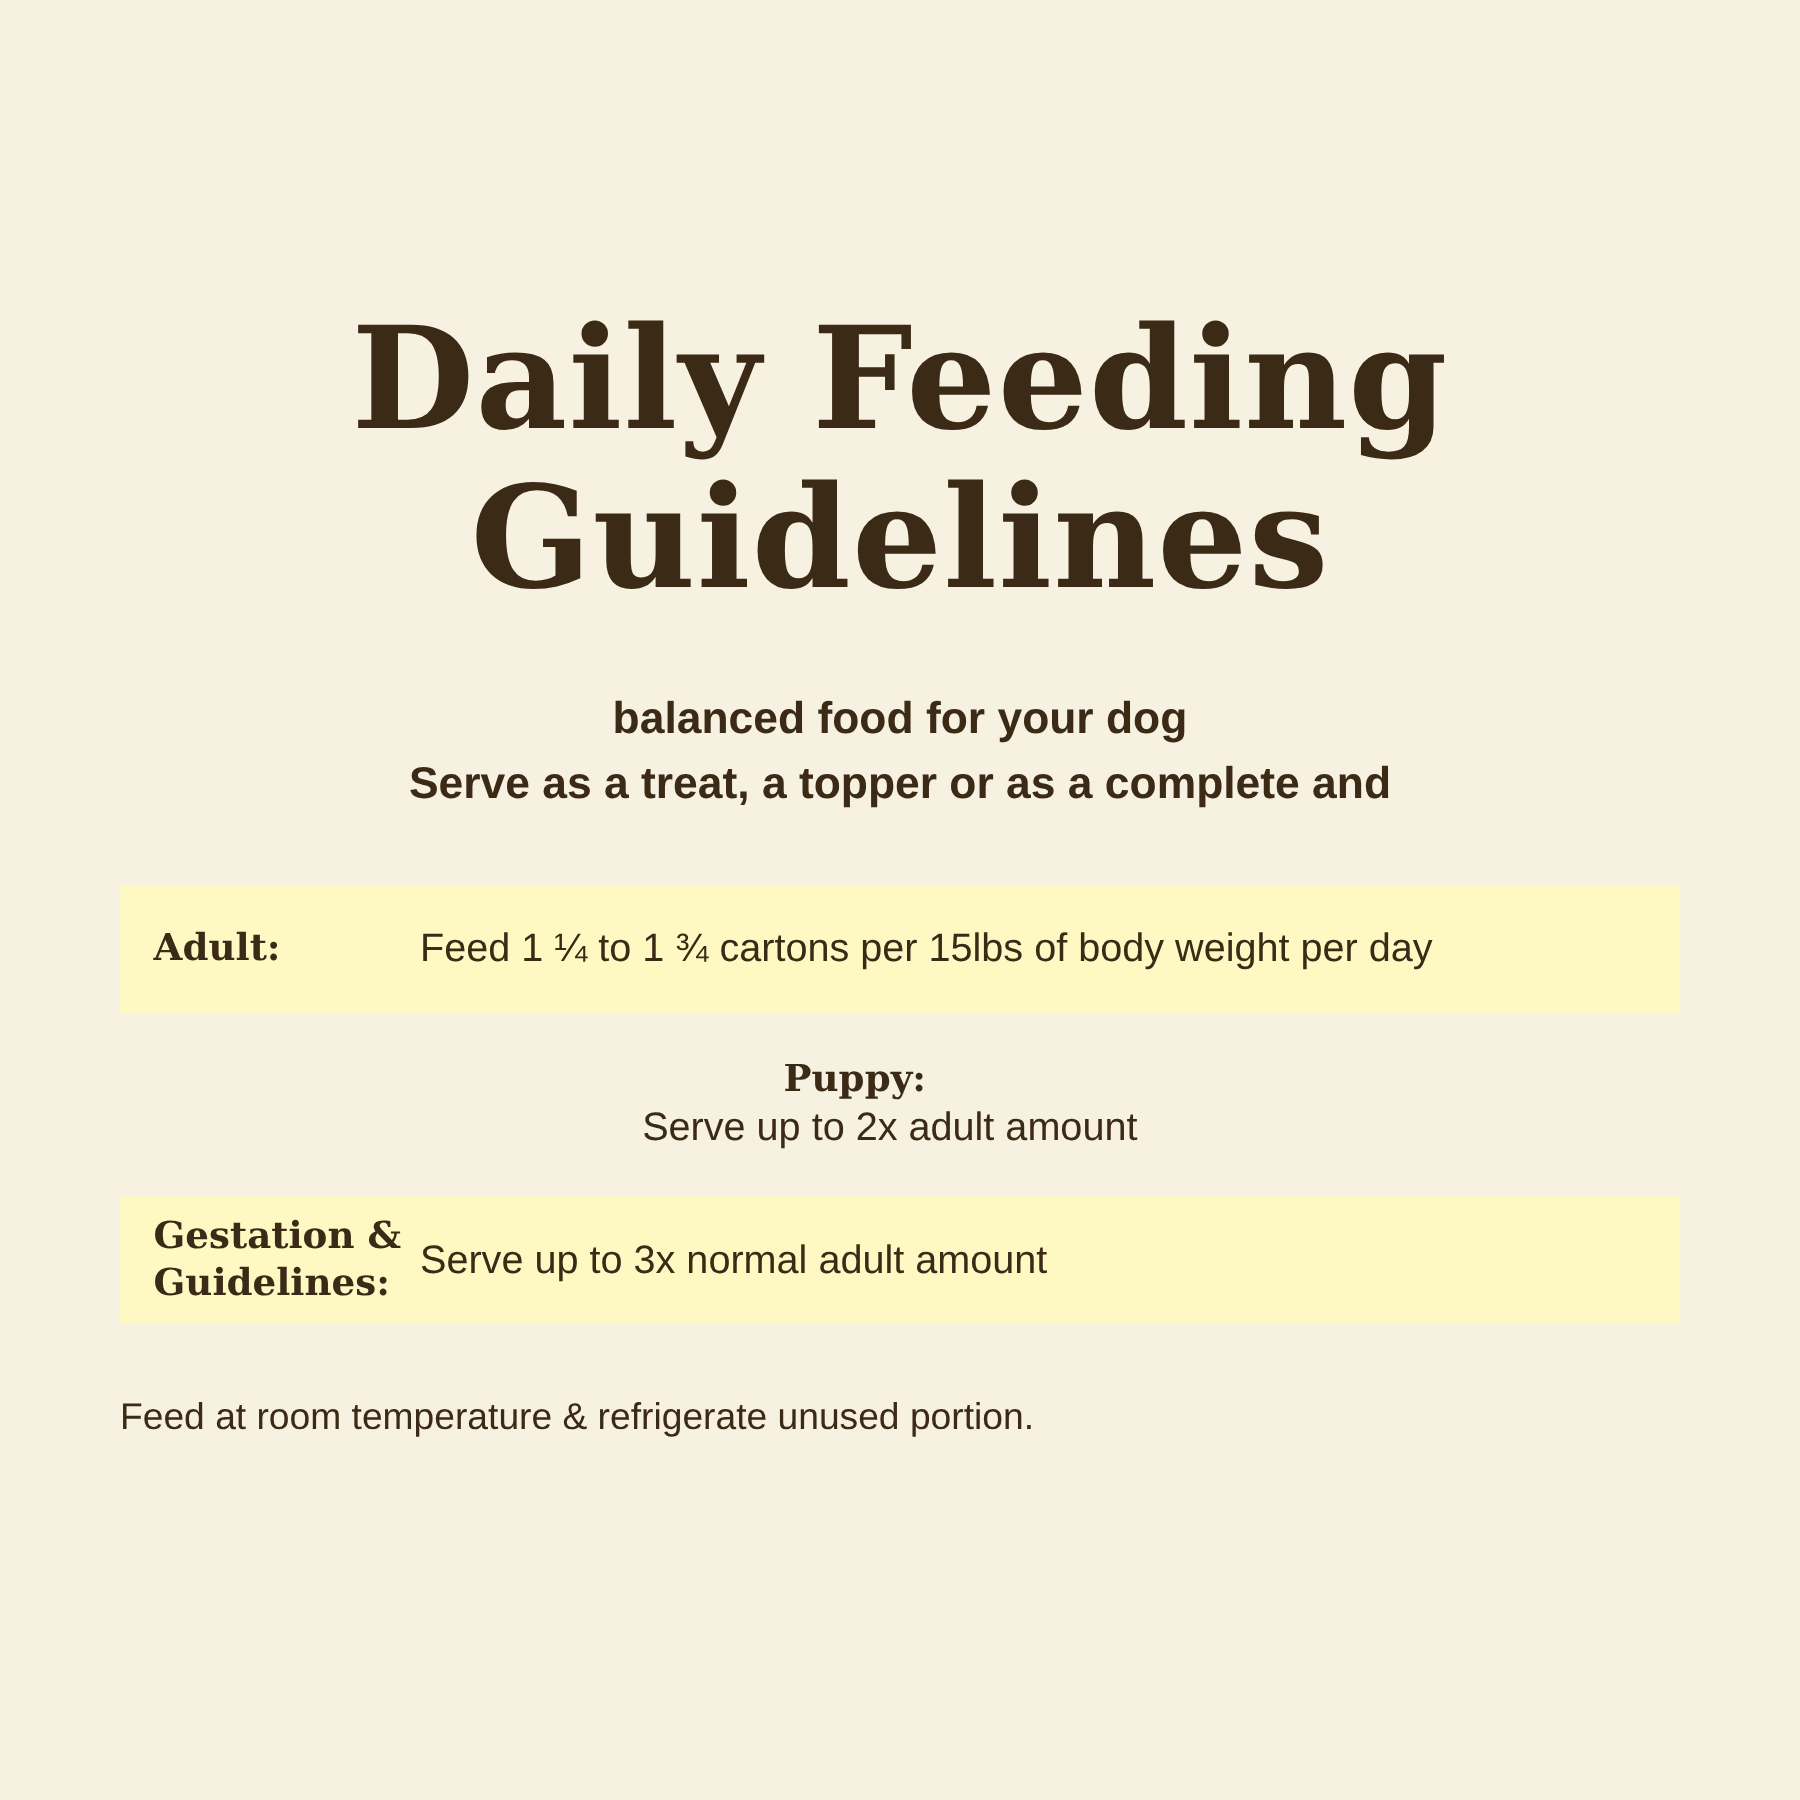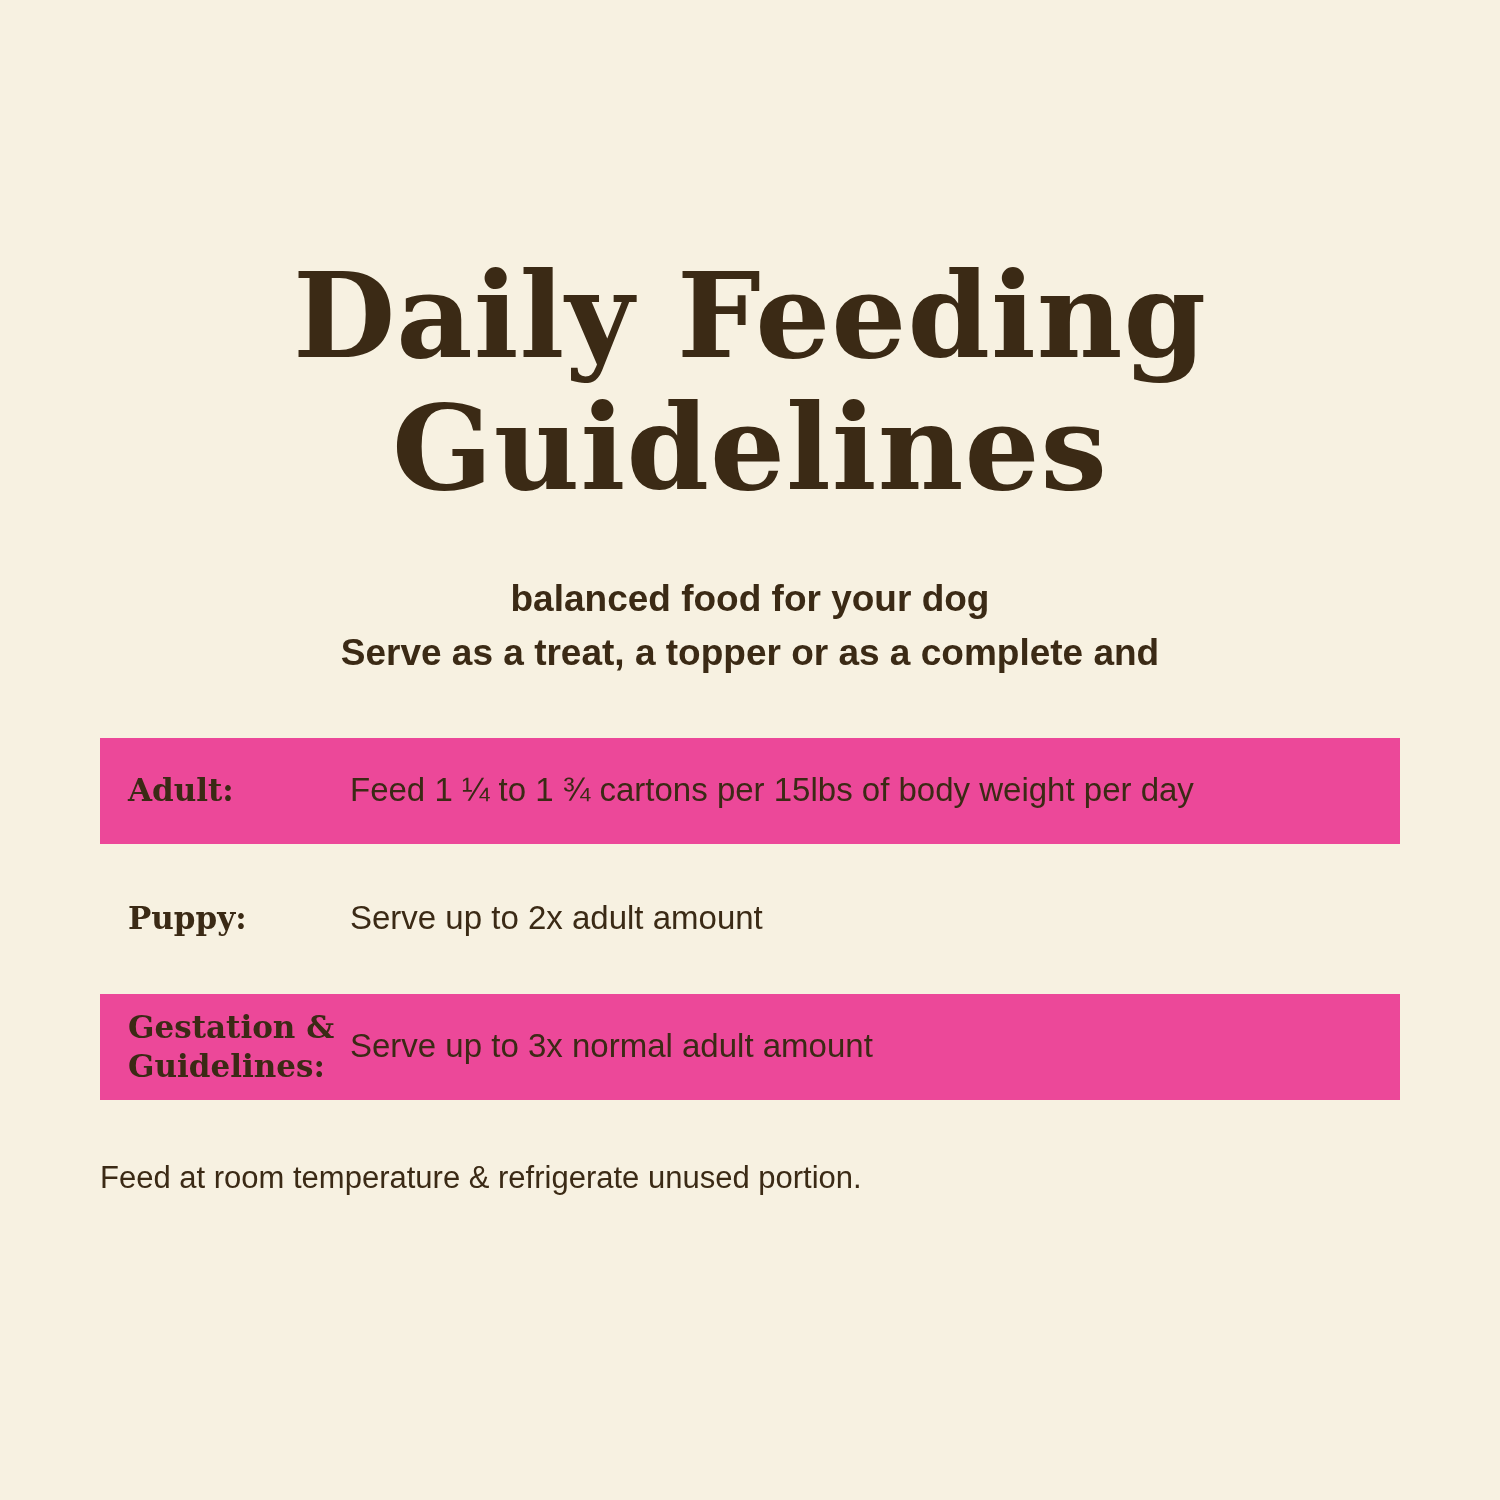--- a/index.html
+++ b/index.html
@@ -56,24 +56,25 @@
   }
 
   .row {
     display: flex;
     align-items: center;
     min-height: 106px;
     box-sizing: border-box;
     padding: 14px 0;
   }
   .row.shaded {
-    background: #ec4899;
+    background: #fef9c3;
   }
   .row.plain {
     background: transparent;
+    flex-direction: column;
   }
   .row + .row {
     margin-top: 22px;
   }
 
   .row-label {
     flex: 0 0 auto;
     width: 250px;
     padding-left: 28px;
     box-sizing: border-box;

